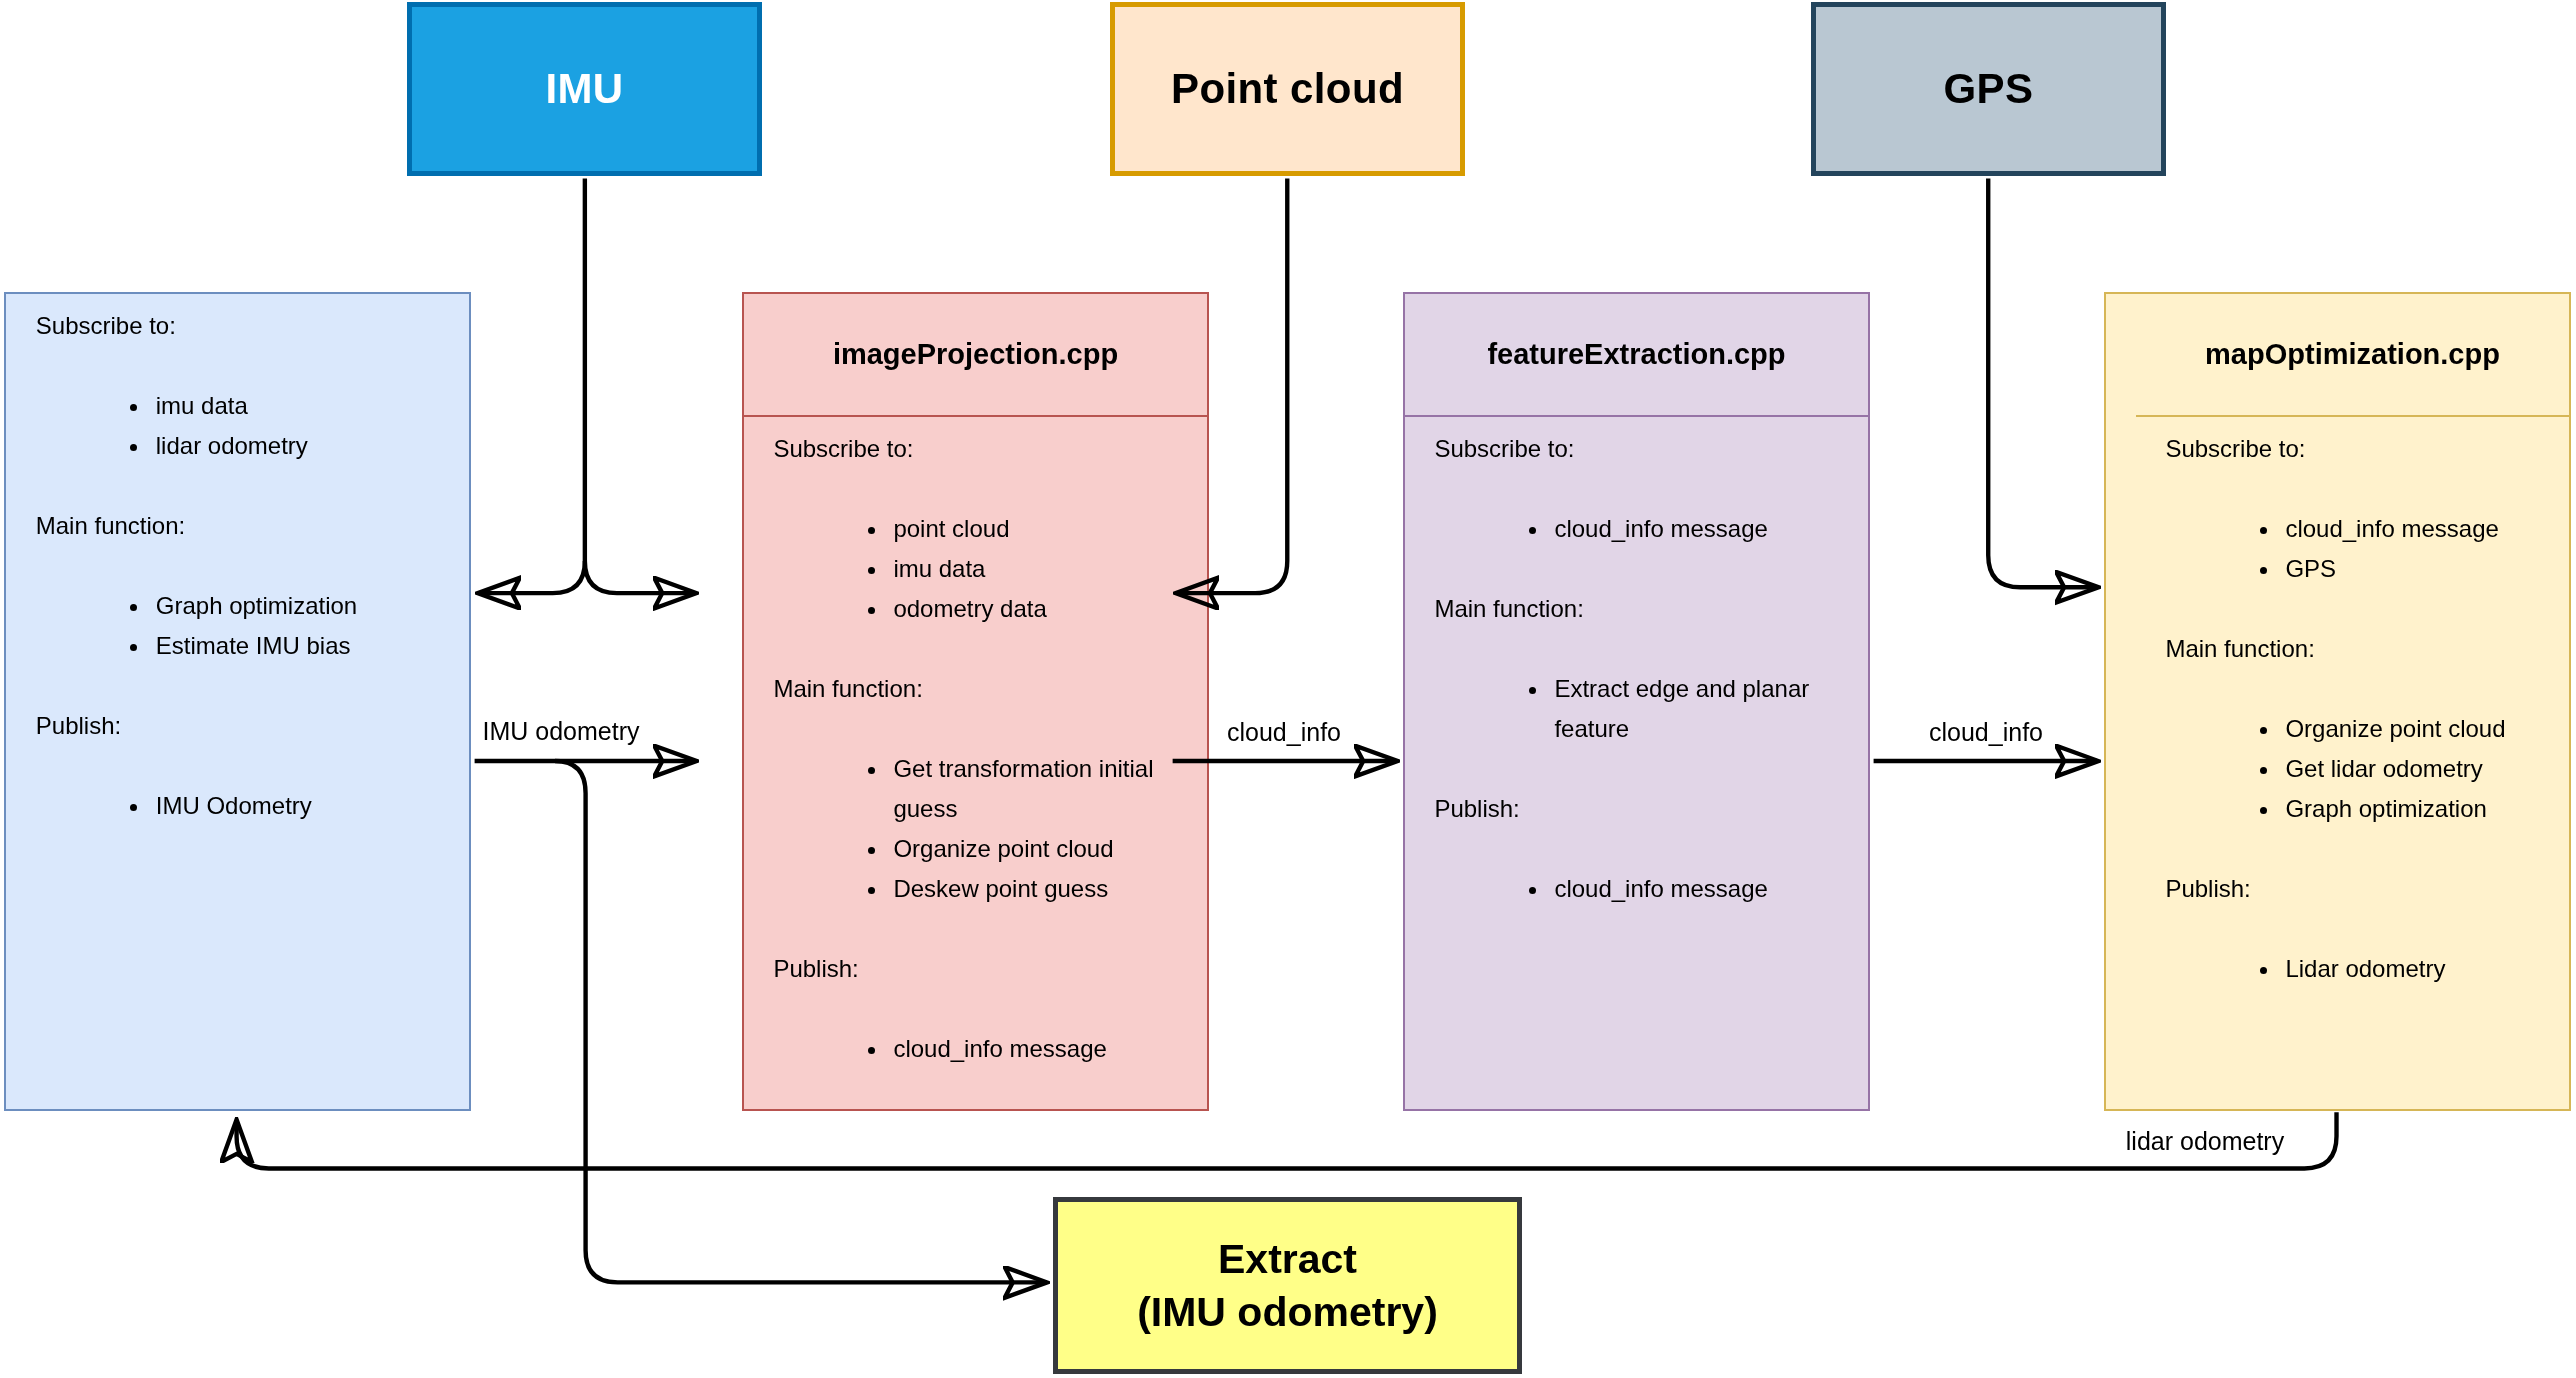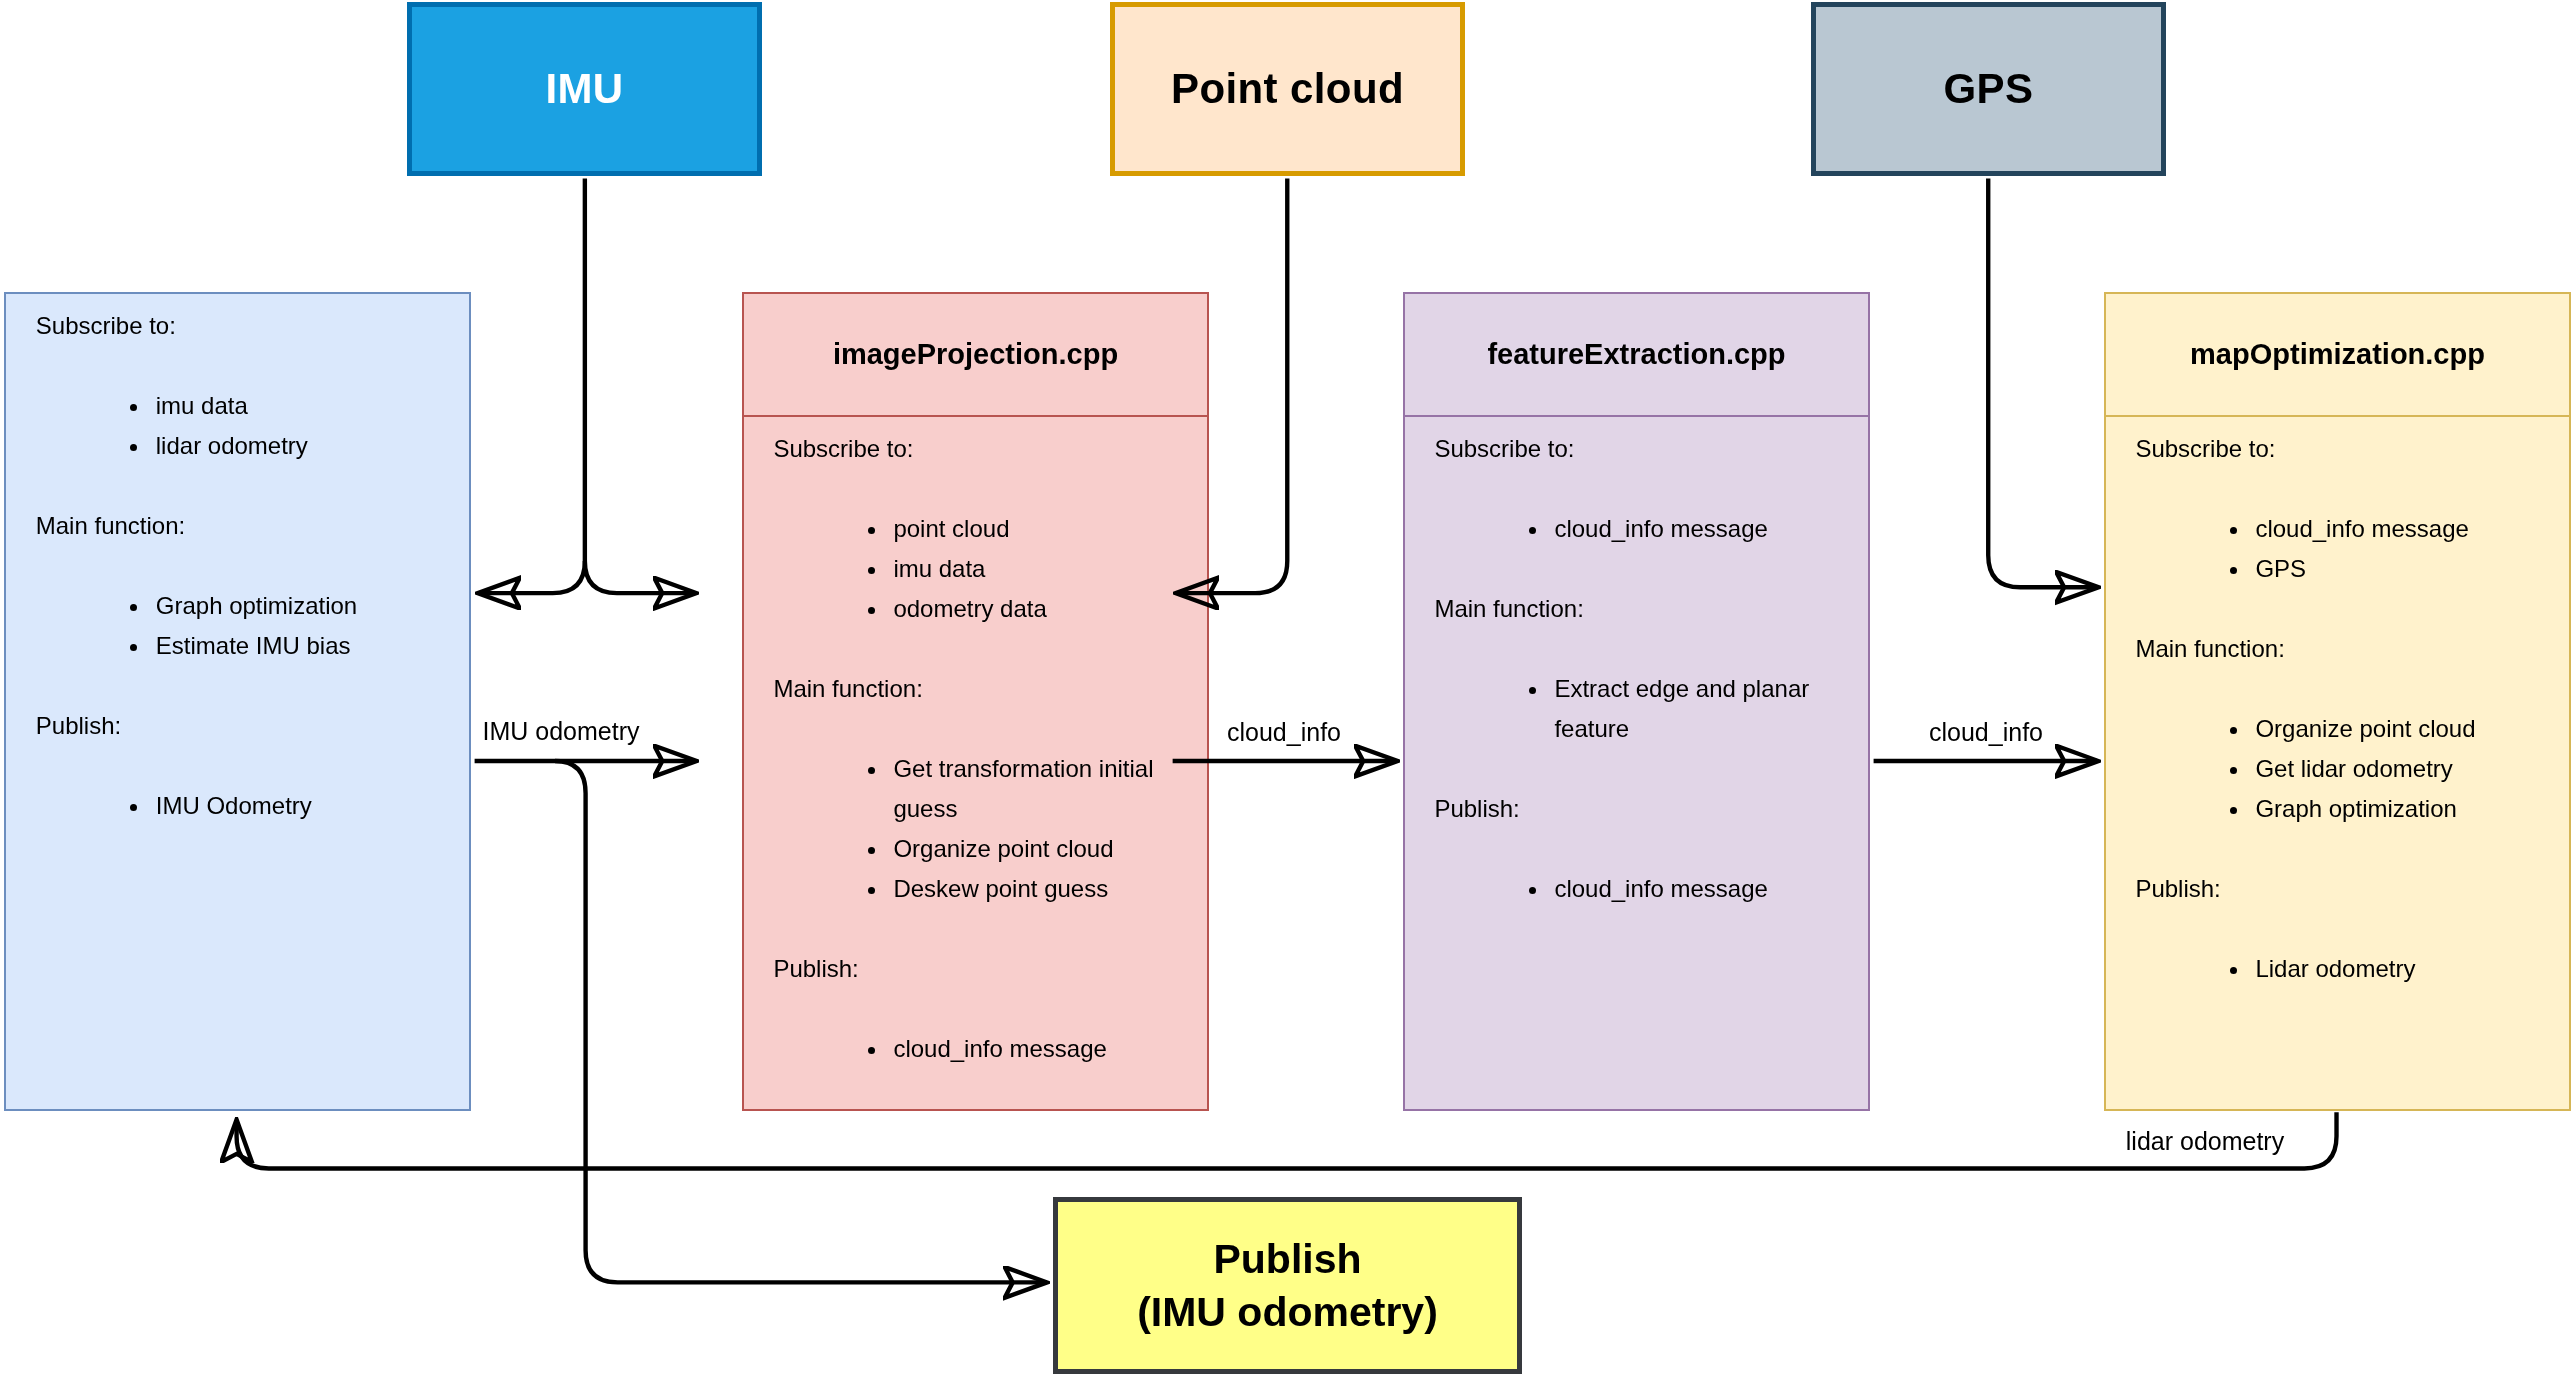--- a/index.html
+++ b/index.html
@@ -27,21 +27,21 @@
   
   .modules { position: absolute; left: 0; top: 292px; width: 100%; height: 0; }
   .module {
     position: absolute; top: 0; width: 467px; height: 819px;
     box-sizing: border-box;
     background: var(--fill, #eee); border: 2.9px solid var(--border, #000);
   }
   .module[data-id="imu-preintegration"] { left: 4.4px; }
   .module[data-id="image-projection"]   { left: 702px; margin-left: 40px; }
   .module[data-id="feature-extraction"] { left: 1403px; }
-  .module[data-id="map-optimization"]   { left: 2104px; }
+  .module[data-id="map-optimization"]   { left: 2104px; padding-left: 30px; }
 
   .module-title {
     box-sizing: border-box; height: 123px;
     border-bottom: 2.9px solid var(--border, #000);
     display: flex; align-items: center; justify-content: center;
     font-size: 29px; font-weight: bold;
   }
   .module-body {
     box-sizing: border-box; padding: 11.7px 19px 0 25px;
     font-size: 24px; line-height: 40px; overflow: hidden; height: 694px;
@@ -206,21 +206,21 @@
               <ul>
 
               <li>Lidar odometry</li>
             </ul>
             </div>
         </div>
       </div>
     </div>
 
   <div class="output-box" style="--fill: #FFFF88; --border: #36393D; --text: #000000;">
-    <span>Publish</span>
+    <span>Extract</span>
     <span>(IMU odometry)</span>
   </div>
 
   <svg class="wires" width="2576" height="1379" viewBox="0 0 3528 1888">
     <defs>
       <marker id="arrowhead" markerUnits="userSpaceOnUse" markerWidth="64" markerHeight="48" refX="58" refY="23" orient="auto">
         <path d="M 2,2 L 60,23 L 2,44 L 13,23 Z" fill="#000000" stroke="none"></path>
       </marker>
     </defs>
     <path d="M 801,244 L 801,768"></path>

